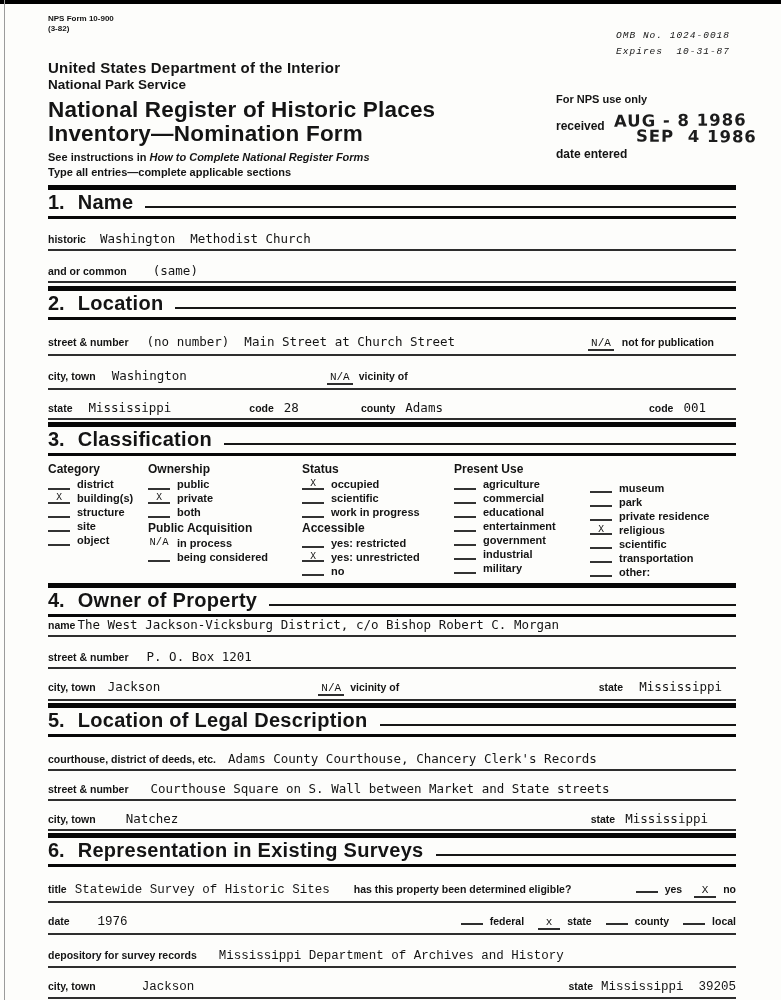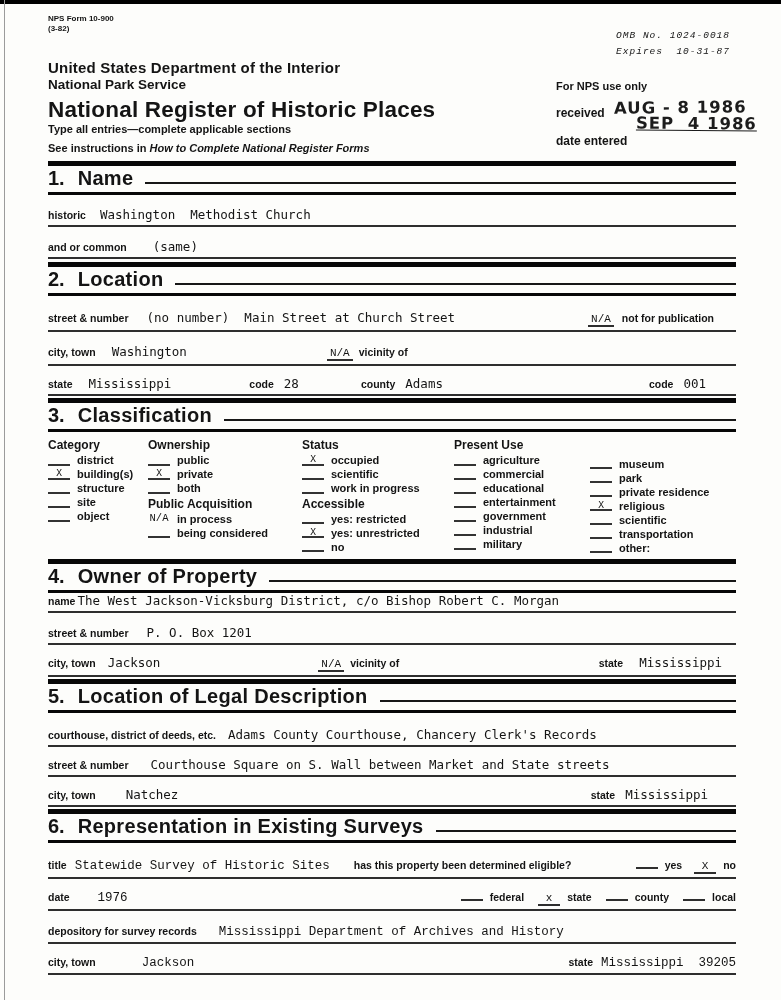--- a/index.html
+++ b/index.html
@@ -12,29 +12,29 @@
   .fine{font-size:8px;font-weight:bold;line-height:1.3;margin-top:10px;white-space:pre;}
   .omb{position:absolute;top:24px;right:6px;font-family:"Liberation Mono",monospace;
        font-style:italic;font-size:9.5px;line-height:1.7;white-space:pre;letter-spacing:1px;}
   .dept1{font-size:15px;font-weight:bold;margin-top:24px;letter-spacing:.2px;}
   .dept2{font-size:13.5px;font-weight:bold;margin-top:1px;}
   .bigtitle{font-size:22.5px;font-weight:bold;line-height:1.06;margin-top:6px;letter-spacing:.2px;}
   .instr{font-size:11px;font-weight:bold;line-height:1.3;}
   .instr.first{margin-top:5px;}
   .instr .it{font-style:italic;}
 
-  .npsbox{position:absolute;top:76px;left:508px;width:180px;height:80px;}
+  .npsbox{position:absolute;top:89px;left:508px;width:180px;height:80px;}
   .npsbox .h{font-size:11px;font-weight:bold;position:absolute;top:0;left:0;}
   .npslab{font-size:12px;font-weight:bold;position:absolute;left:0;}
   .lab-received{top:26px;}
   .lab-entered{top:54px;}
   .stamp{font-family:"DejaVu Sans",sans-serif;font-weight:bold;font-size:16.5px;
          letter-spacing:1px;white-space:pre;color:#1c1c1c;position:absolute;}
   .stamp1{top:18px;left:58px;transform:rotate(-.6deg);}
-  .stamp2{top:34px;left:80px;transform:rotate(.4deg);text-decoration:underline;}
+  .stamp2{top:34px;left:80px;transform:rotate(.4deg);}
 
   .sec{display:flex;align-items:flex-end;border-top:5px solid #070707;border-bottom:3.5px solid #070707;
        padding:1px 0 2px 0;}
   .sn{font-size:20px;font-weight:bold;white-space:pre;}
   .st{font-size:20px;font-weight:bold;margin-left:13px;letter-spacing:.3px;white-space:pre;}
   .fill{flex:1;height:0;border-bottom:2.5px solid #171717;margin:0 0 6px 12px;}
 
   .frow{display:flex;align-items:baseline;border-bottom:2px solid #2e2e2e;padding-bottom:3px;}
   .lbl{font-size:10.5px;font-weight:bold;white-space:pre;}
   .val{font-family:"DejaVu Sans Mono",monospace;font-size:12.5px;white-space:pre;}
@@ -72,23 +72,24 @@
 
   <div class="content">
 
     <div class="fine"><span>NPS Form 10-900</span><br><span>(3-82)</span></div>
     <div class="omb"><span>OMB No. 1024-0018</span><br><span>Expires  10-31-87</span></div>
 
     <div class="dept1">United States Department of the Interior</div>
     <div class="dept2">National Park Service</div>
     <div class="bigtitle">
       <div>National Register of Historic Places</div>
-    </div>
+      <div>Inventory—Nomination Form</div>
+    </div>
+    <div class="instr first"><span>See instructions in </span><span class="it">How to Complete National Register Forms</span></div>
     <div class="instr">Type all entries—complete applicable sections</div>
-    <div class="instr first"><span>See instructions in </span><span class="it">How to Complete National Register Forms</span></div>
 
     <div class="npsbox">
       <div class="h">For NPS use only</div>
       <div class="npslab lab-received">received</div>
       <div class="stamp stamp1">AUG - 8 1986</div>
       <div class="stamp stamp2">SEP  4 1986</div>
       <div class="npslab lab-entered">date entered</div>
     </div>
 
     <div class="sec mt6">

